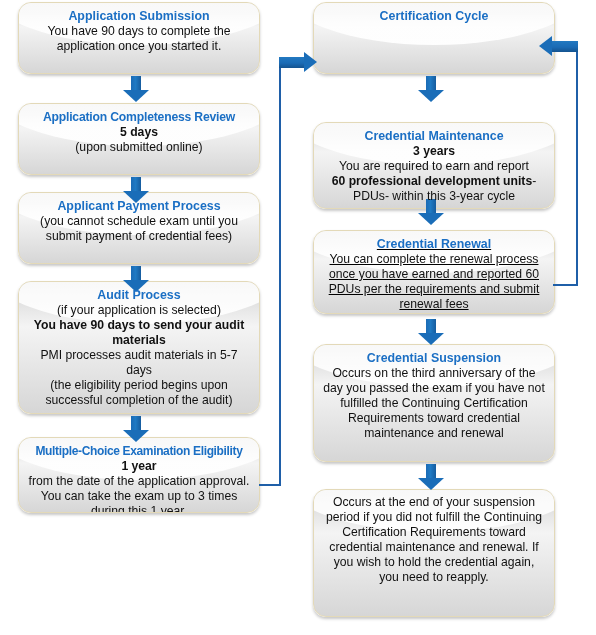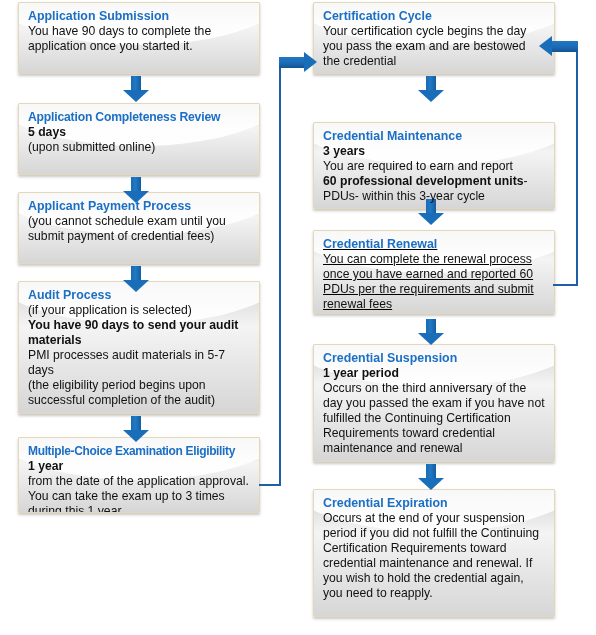--- a/index.html
+++ b/index.html
@@ -19,33 +19,33 @@
   #canvas {
     position: relative;
     width: 596px;
     height: 635px;
   }
 
   
   .box {
     position: absolute;
     box-sizing: border-box;
-    border-radius: 1px;
+    border-radius: 13px;
     border: 1px solid #e3d9b8;
     background:
       linear-gradient(to bottom,
         #e7e7e7 0%,
         #e2e2e2 16%,
         #f4f4f4 34%,
         #eaeaea 56%,
         #dddddd 85%,
         #d6d6d6 100%);
     box-shadow: 0 2px 3px rgba(0,0,0,0.22);
     overflow: hidden;
-    text-align: left;
+    text-align: center;
     padding: 5px 9px 6px 9px;
   }
   
   .box::before {
     content: "";
     position: absolute;
     left: -14%;
     top: -74px;
     width: 128%;
     height: 116px;
@@ -203,21 +203,20 @@
 
   <div class="conn-line thin-h" style="left:259px; top:484px; width:22px;"></div>
   <div class="conn-line thin-v" style="left:279px; top:63px; height:423px;"></div>
   <div class="h-arrow-right" style="left:279px; top:52px; width:38px; height:21px;">
     <div class="shaft" style="width:26px;"></div>
     <div class="head" style="left:25px;"></div>
   </div>
 
   <div class="box" style="left:313px; top:2px; width:242px; height:72px;">
     <div class="box-title">Certification Cycle</div>
-    <div class="box-body">Your certification cycle begins the day you pass the exam and are bestowed the credential</div>
   </div>
 
   <div class="v-arrow" style="left:418px; top:76px; height:26px;">
     <div class="shaft" style="height:15px;"></div>
     <div class="head" style="top:14px;"></div>
   </div>
 
   <div class="box" style="left:313px; top:110px; width:242px; height:87px;margin-top:12px;">
     <div class="box-title">Credential Maintenance</div>
     <div class="box-sub">3 years</div>
@@ -244,27 +243,25 @@
     <div class="head"></div>
   </div>
 
   <div class="v-arrow" style="left:418px; top:319px; height:26px;">
     <div class="shaft" style="height:15px;"></div>
     <div class="head" style="top:14px;"></div>
   </div>
 
   <div class="box" style="left:313px; top:344px; width:242px; height:118px;">
     <div class="box-title">Credential Suspension</div>
-    <div class="box-sub">1 year period</div>
     <div class="box-body">Occurs on the third anniversary of the day you passed the exam if you have not fulfilled the Continuing Certification Requirements toward credential maintenance and renewal</div>
   </div>
 
   <div class="v-arrow" style="left:418px; top:464px; height:26px;">
     <div class="shaft" style="height:15px;"></div>
     <div class="head" style="top:14px;"></div>
   </div>
 
   <div class="box" style="left:313px; top:489px; width:242px; height:128px;">
-    <div class="box-title">Credential Expiration</div>
     <div class="box-body">Occurs at the end of your suspension period if you did not fulfill the Continuing Certification Requirements toward credential maintenance and renewal. If you wish to hold the credential again, you need to reapply.</div>
   </div>
 
 </div>
 
 </body></html>

